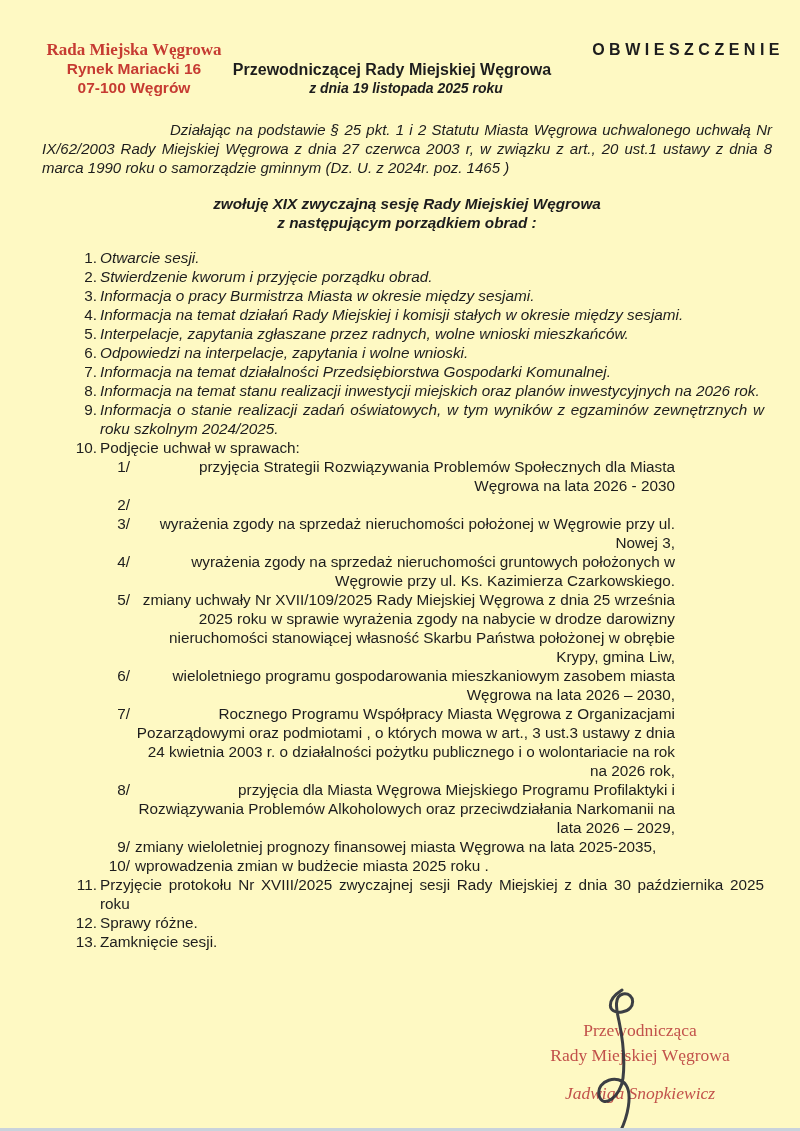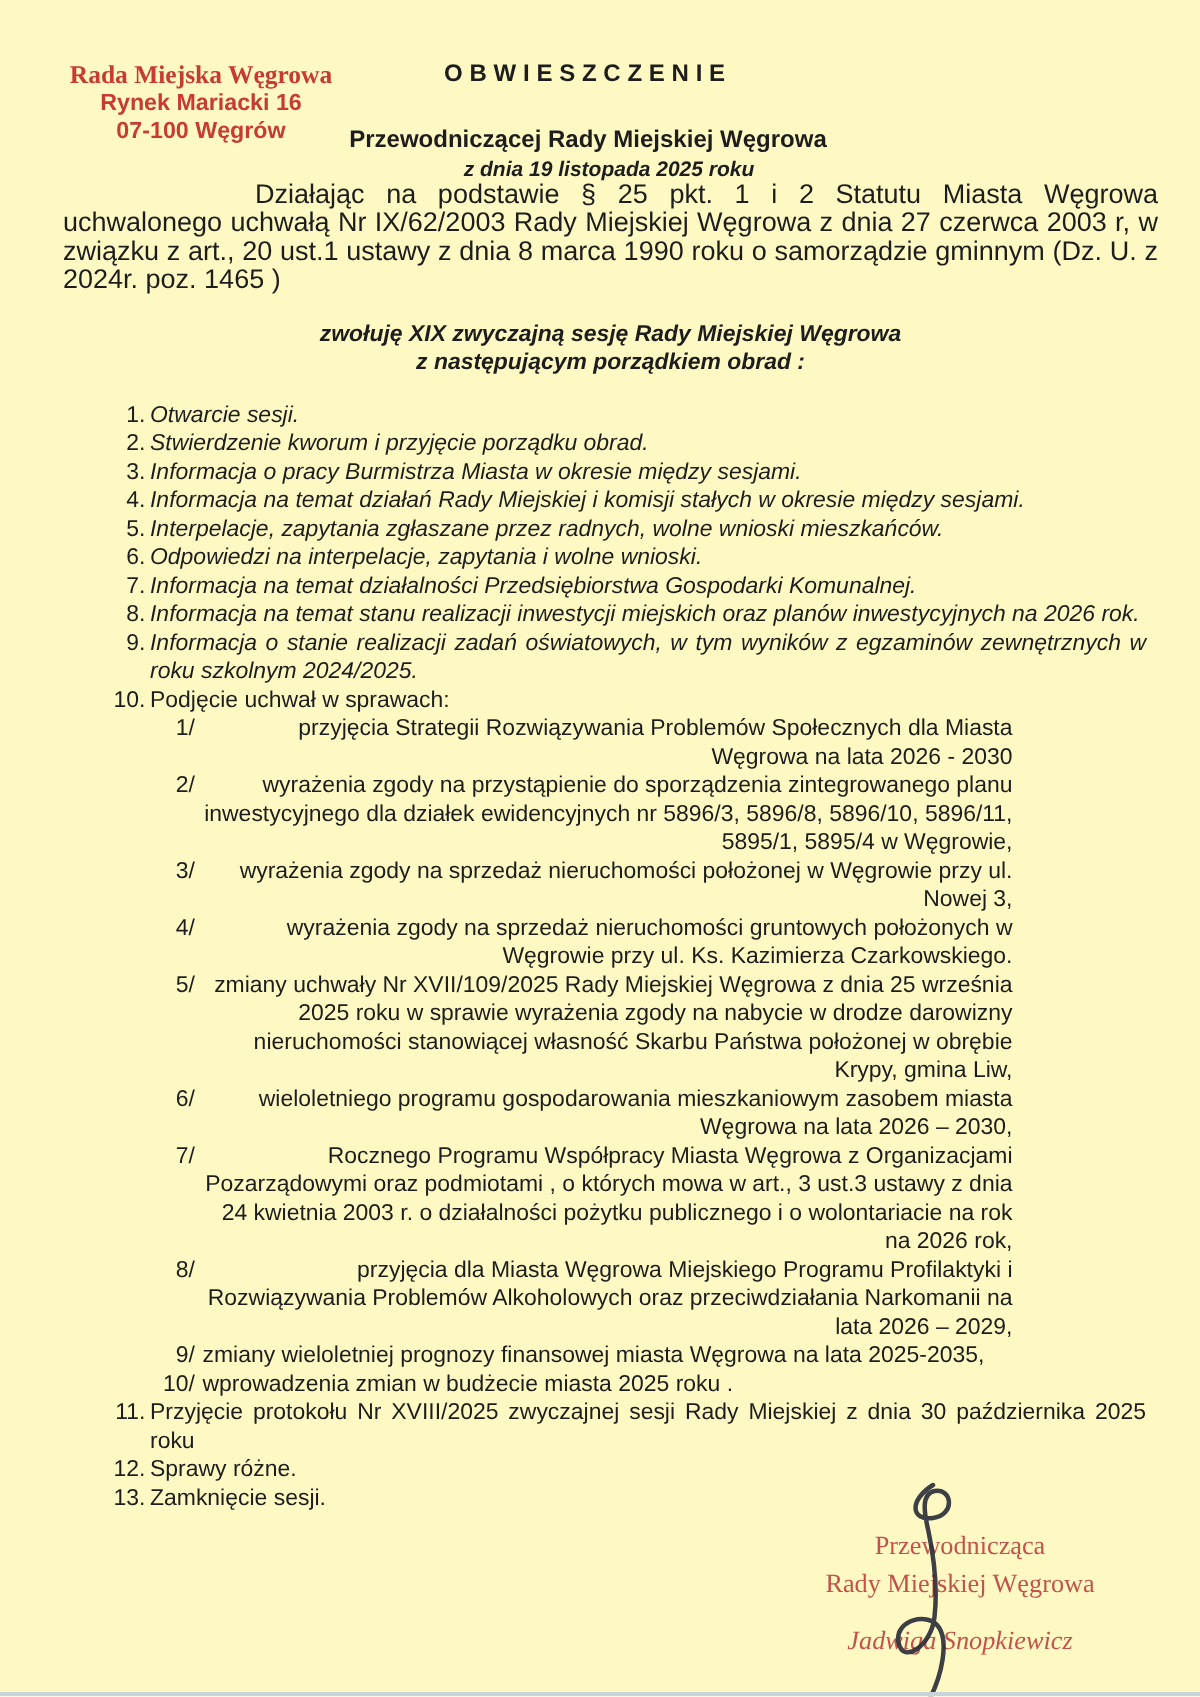--- a/index.html
+++ b/index.html
@@ -18,28 +18,28 @@
     position:absolute; left:34px; top:40px; width:200px;
     text-align:center; font-weight:bold; line-height:19px;
   }
   .stamp .l1 { font-family:"Liberation Serif", serif; font-size:17px; }
   .stamp .l2, .stamp .l3 { font-size:15.5px; }
   
   .heading {
     position:absolute; left:0; right:16px; top:40px;
     text-align:center; line-height:19.5px;
   }
-  .h-title { font-weight:bold; font-size:16px; letter-spacing:4.5px; }
-  .h-sub   { font-weight:bold; font-size:16px;margin-top:24px; }
+  .h-title { font-weight:bold; font-size:16px; letter-spacing:4.5px;text-align:right; }
+  .h-sub   { font-weight:bold; font-size:16px; }
   .h-date  { font-weight:bold; font-style:italic; font-size:14px;margin-left:28px; }
   
   .content { position:absolute; left:42px; top:120px; width:730px; }
   .intro {
-    text-align:justify;
-    text-indent:128px; font-size:18px; line-height:19px;
+    font-style:italic; text-align:justify;
+    text-indent:128px; font-size:15px; line-height:19px;
   }
   .convo { margin-top:17px; text-align:center; font-weight:bold; font-style:italic; line-height:19px; }
   .convo .u { text-decoration:underline; }
   
   .list { margin-top:16px; margin-left:13px; }
   .row  { display:flex; align-items:flex-start; }
   .num  { flex:none; width:42px; text-align:right; }
   .txt  { margin-left:3px; width:664px; text-align:justify; }
   .row.g .txt { width:664px;font-style:italic; }
   .sublist { margin-left:33px; }
@@ -128,21 +128,20 @@
         <div class="txt">Podjęcie  uchwał w sprawach:</div>
       </div>
 
       <div class="sublist">
         <div class="srow">
           <div class="num">1/</div>
           <div class="txt">przyjęcia Strategii Rozwiązywania Problemów Społecznych dla Miasta Węgrowa na lata 2026 - 2030</div>
         </div>
         <div class="srow">
           <div class="num">2/</div>
-          <div class="txt">wyrażenia zgody na przystąpienie do sporządzenia zintegrowanego planu inwestycyjnego dla działek ewidencyjnych nr 5896/3,  5896/8, 5896/10, 5896/11, 5895/1, 5895/4 w Węgrowie,</div>
         </div>
         <div class="srow">
           <div class="num">3/</div>
           <div class="txt">wyrażenia zgody na sprzedaż nieruchomości położonej w Węgrowie przy ul. Nowej 3,</div>
         </div>
         <div class="srow">
           <div class="num">4/</div>
           <div class="txt">wyrażenia zgody na sprzedaż nieruchomości gruntowych położonych w Węgrowie przy ul. Ks. Kazimierza Czarkowskiego.</div>
         </div>
         <div class="srow">

